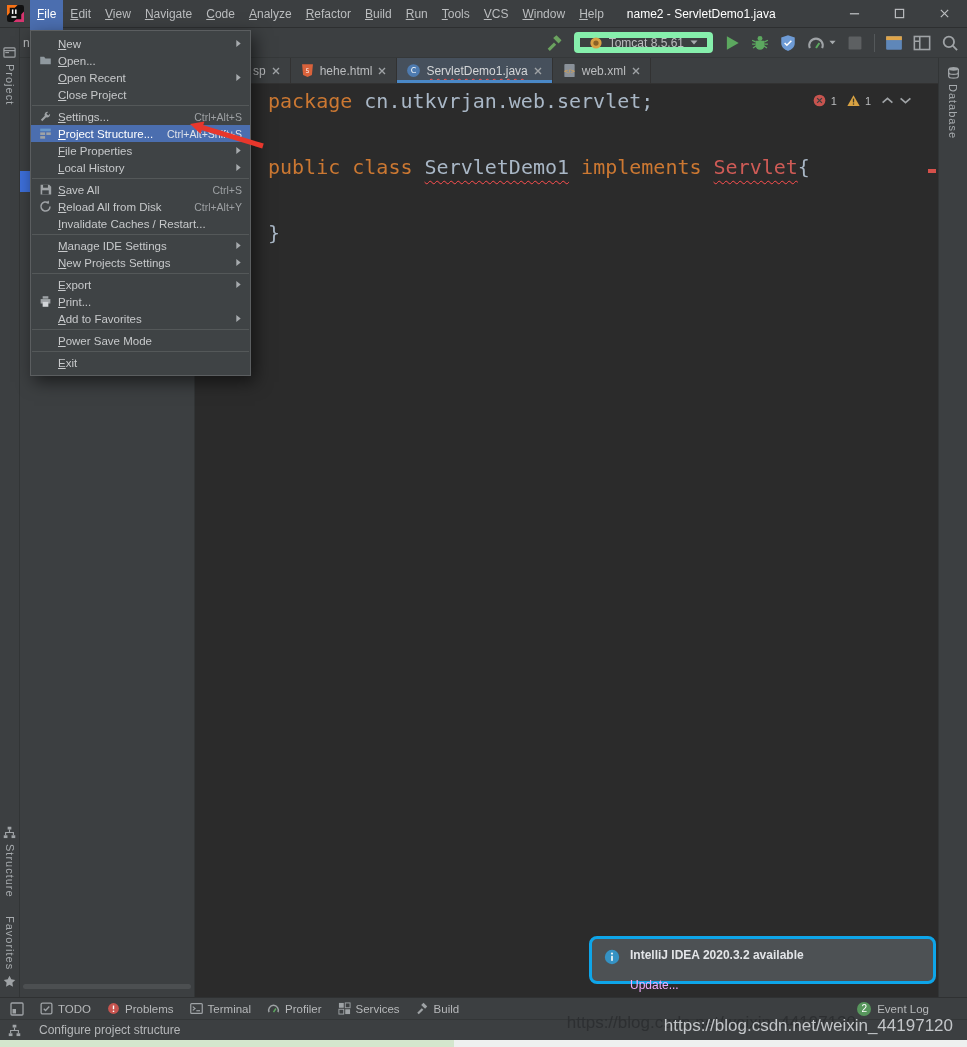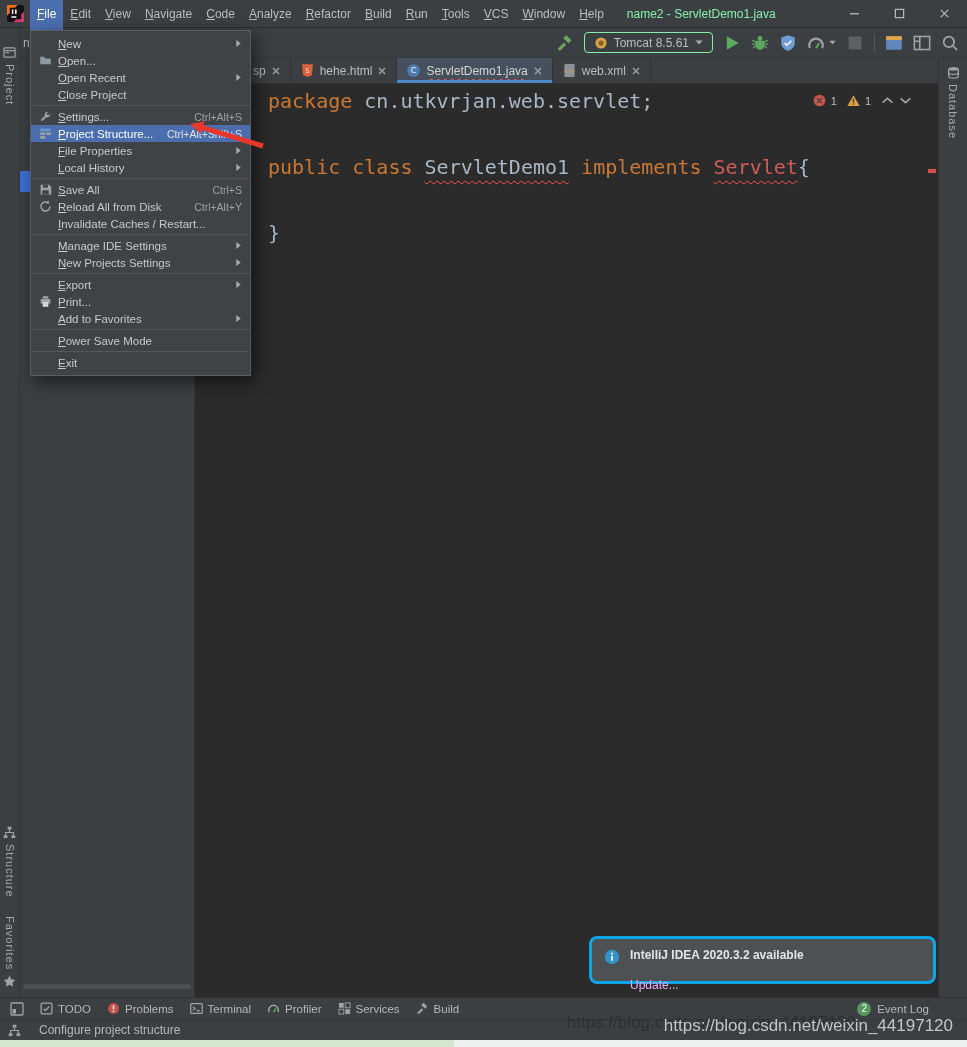--- a/index.html
+++ b/index.html
@@ -8,32 +8,32 @@
   .window{position:relative;width:967px;height:1047px;background:#3c3f41;overflow:hidden;color:#bbbdbf;}
   .ic{display:inline-flex;align-items:center;justify-content:center;flex:none;}
   .ic svg{width:100%;height:100%;display:block;}
 
   
   .titlebar{position:absolute;left:0;top:0;width:967px;height:28px;background:#3c3f41;display:flex;align-items:center;padding-left:5px;border-bottom:1px solid rgba(0,0,0,.25);z-index:20;}
   .app-icon{width:17px;height:17px;margin:0 6px 0 2px;}
   .menubar{display:flex;height:28px;align-items:center;}
   .menu-btn{padding:16px 7px;line-height:26px;font-size:12px;color:#bbbdbf;white-space:nowrap;}
   .menu-btn.active{background:#4b6eaf;color:#fff;}
-  .win-title{color:#86efac;font-size:12px;margin-left:16px;white-space:nowrap;}
+  .win-title{color:#ffffff;font-size:12px;margin-left:16px;white-space:nowrap;}
   .win-controls{margin-left:auto;display:flex;height:28px;}
   .wc{width:45px;height:28px;display:flex;align-items:center;justify-content:center;}
   .wc .ic{width:11px;height:11px;}
 
   
   .toolbar{position:absolute;left:20px;top:28px;width:947px;height:30px;background:#3c3f41;display:flex;align-items:center;border-bottom:1px solid #353839;z-index:6;}
   .proj-header{font-size:12px;color:#bbbdbf;margin-left:3px;}
   .tb-right{margin-left:auto;display:flex;align-items:center;gap:10px;padding-right:8px;}
   .tbi{width:18px;height:18px;}
   .tbi.dim{opacity:.55;}
-  .run-combo{display:flex;align-items:center;gap:6px;height:21px;border:1px solid #86efac;border-radius:4px;padding:0 9px;font-size:12px;color:#bbbdbf;}
+  .run-combo{display:flex;align-items:center;gap:6px;height:21px;border:6px solid #86efac;border-radius:4px;padding:0 9px;font-size:12px;color:#bbbdbf;}
   .run-combo .cicon{width:14px;height:14px;}
   .run-combo .caret{width:8px;height:5px;}
   .tb-sep{width:1px;height:18px;background:#54585a;}
   .prof-caret{width:7px;height:5px;margin-left:-6px;}
 
   
   .stripe-left{position:absolute;left:0;top:28px;width:20px;height:969px;background:#3c3f41;border-right:1px solid #323536;z-index:4;}
   .stripe-right{position:absolute;left:938px;top:58px;width:29px;height:939px;background:#3c3f41;border-left:1px solid #323536;z-index:4;}
   .stripe-btn{position:absolute;left:0;width:100%;display:flex;flex-direction:column;align-items:center;gap:5px;color:#a7abae;}
   .stripe-btn .ic{width:13px;height:13px;}

